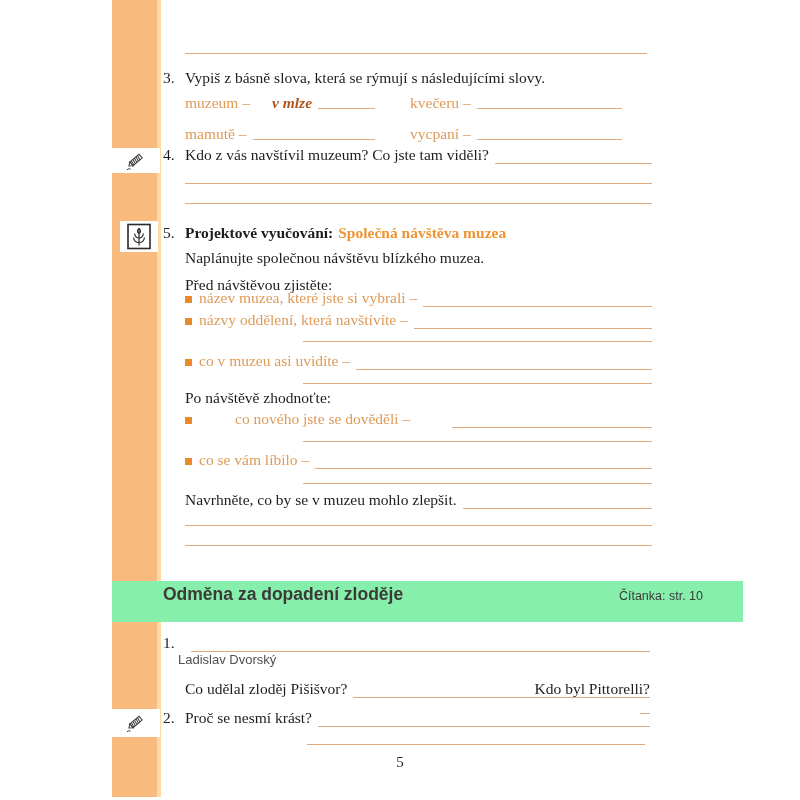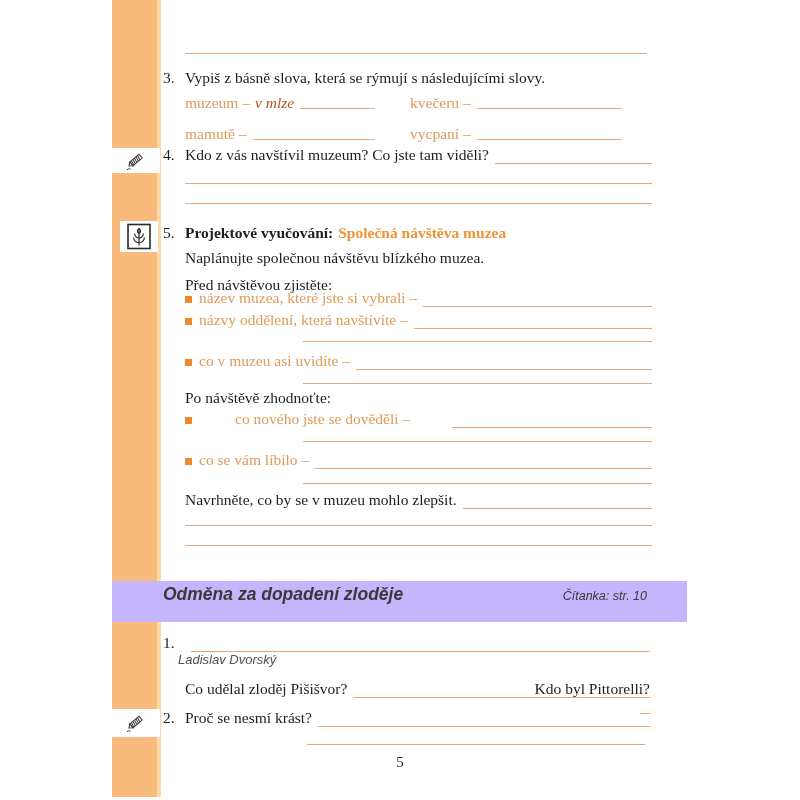--- a/index.html
+++ b/index.html
@@ -9,25 +9,25 @@
   }
   .abs{position:absolute;}
   .sidebar{left:112px;top:0;width:45px;height:797px;background:#F9BA7E;}
   .sidebar-edge{left:157px;top:0;width:4px;height:797px;background:#FCDAA9;}
   .icon-box{background:#ffffff;display:flex;align-items:center;justify-content:center;}
   .row{position:absolute;display:flex;align-items:flex-end;font-size:15.5px;line-height:19px;white-space:nowrap;}
   .num{width:22px;flex:0 0 22px;}
   .fill-line{flex:1 1 auto;border-bottom:1px solid #E2AC80;height:15px;margin-left:6px;min-width:10px;}
   .line{position:absolute;border-top:1px solid #E2AC80;}
   .orange{color:#DE9A57;}
-  .rust{color:#AE551C;font-style:italic;font-weight:normal;margin-left:5px;}
+  .rust{color:#AE551C;font-style:italic;font-weight:bold;margin-left:22px;}
   .obold{color:#EE9433;font-weight:bold;margin-left:5px;}
   .bullet{width:7px;height:7px;background:#E9892C;flex:0 0 7px;margin:0 7px 4px 0;align-self:flex-end;}
   .pairhalf{display:flex;align-items:flex-start;}
-  .band{left:112px;top:581px;width:575px;height:41px;background:#c4b5fd;font-family:"Liberation Sans", sans-serif;font-style:italic;}
+  .band{left:112px;top:581px;width:631px;height:41px;background:#86efac;font-family:"Liberation Sans", sans-serif;}
   .band-title{position:absolute;left:51px;top:3px;font-size:17.5px;font-weight:bold;color:#3B3A38;}
   .band-author{position:absolute;left:66px;top:23px;font-size:13px;color:#52504E;margin-top:48px;}
   .band-ref{position:absolute;right:40px;top:8px;font-size:12.5px;color:#3B3A38;}
   .pagenum{left:0;top:754px;width:800px;text-align:center;font-size:15px;color:#1d1d1b;}
   b.blk{font-weight:bold;}
   svg{display:block;}
 </style>
 </head>
 <body>
 

